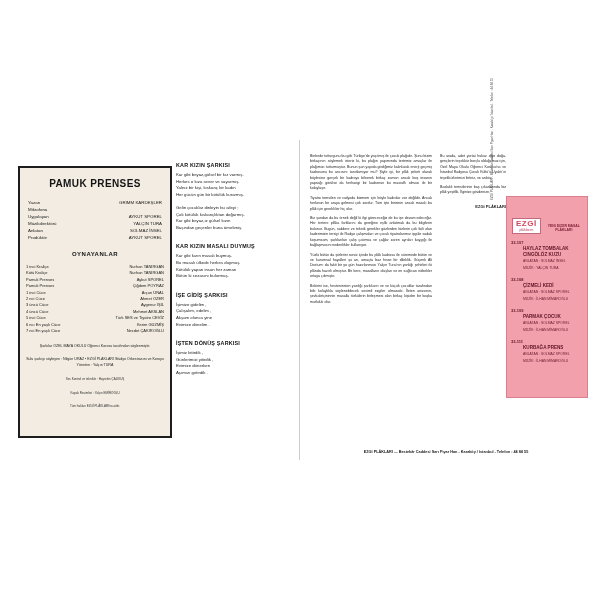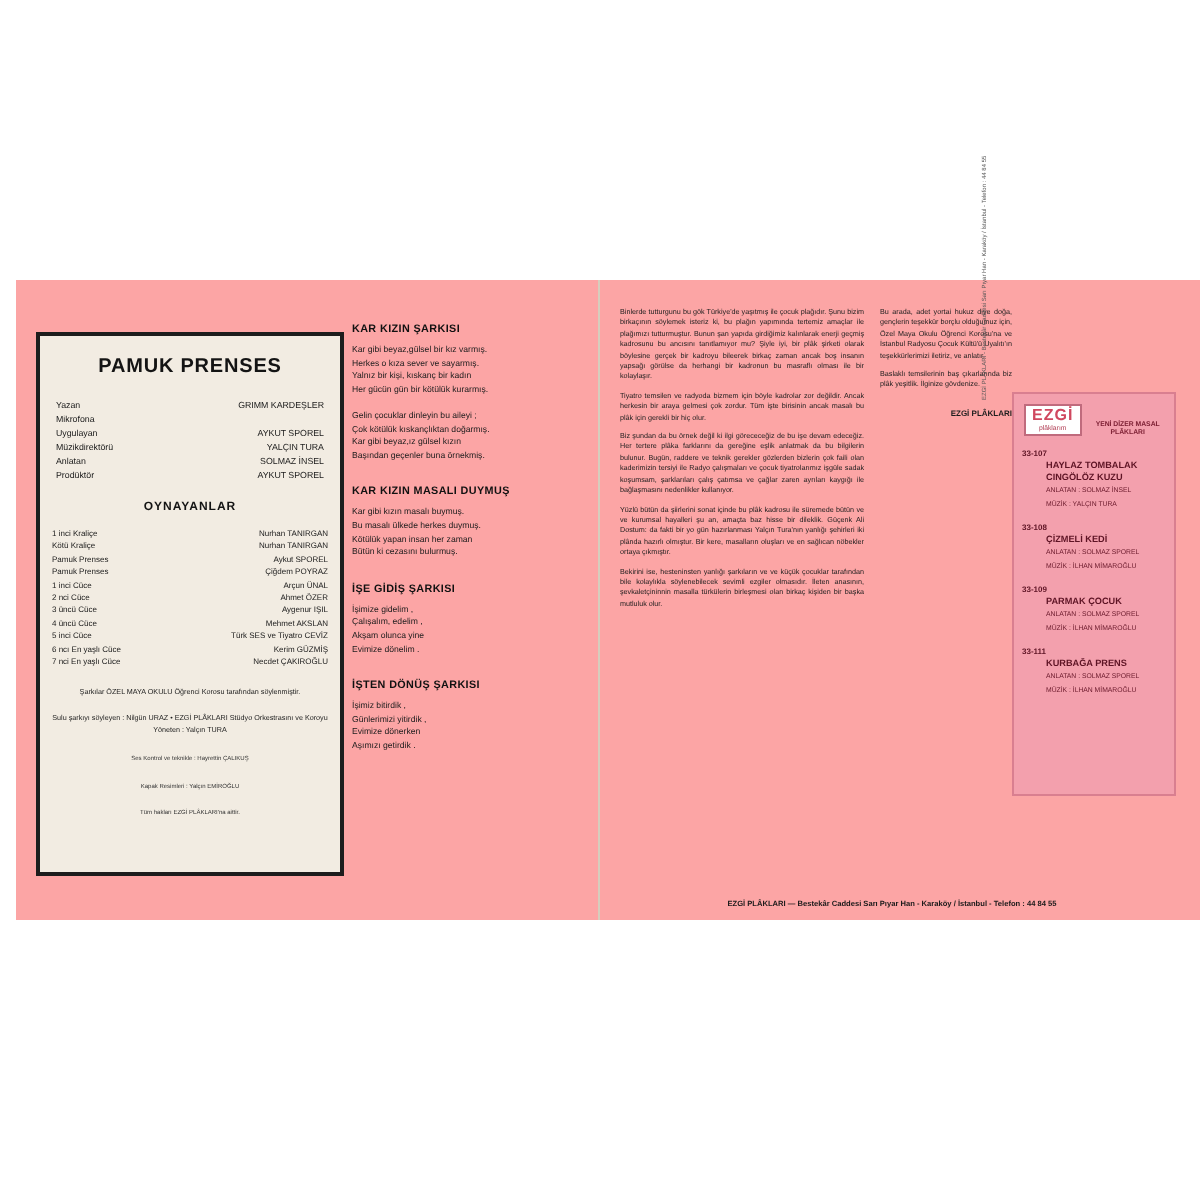--- a/index.html
+++ b/index.html
@@ -2,21 +2,21 @@
 <html><head>
 <meta charset="utf-8">
 <style>
   html,body{margin:0;padding:0;background:#ffffff;}
   body{width:600px;height:600px;overflow:hidden;font-family:"Liberation Sans",sans-serif;}
   #sheet{position:relative;width:600px;height:600px;background:#ffffff;}
 
   
   .scan{position:absolute;left:8px;top:140px;width:584px;height:320px;background:#efe9df;
         box-shadow:0 0 2px rgba(0,0,0,.25) inset;}
-  .page{position:absolute;top:0;bottom:0;background:#fca5a5;padding-left:32px;}
+  .page{position:absolute;top:0;bottom:0;background:#ffffff;padding-left:32px;}
   .pageL{left:0;width:292px;border-right:1px solid #d8d0c2;}
   .pageR{left:292px;width:292px;}
   .fold{position:absolute;left:291px;top:0;bottom:0;width:2px;background:#d6cdbd;}
 
   
   .colA{position:absolute;left:10px;top:10px;width:150px;height:300px;}
   .colB{position:absolute;left:168px;top:22px;width:116px;}
 
   .framebox{position:absolute;left:0;top:16px;width:150px;height:268px;border:2px solid #1d1d1d;
             background:#f2ece2;}
@@ -45,21 +45,21 @@
   
   .rcolA{position:absolute;left:10px;top:14px;width:122px;font-size:3.6px;line-height:5.4px;
          color:#1d1d1d;text-align:justify;}
   .rcolB{position:absolute;left:140px;top:14px;width:66px;font-size:3.6px;line-height:5.4px;
          color:#1d1d1d;text-align:justify;}
   .signature{margin-top:8px;text-align:right;font-size:4px;font-weight:bold;}
 
   
   .card{position:absolute;left:206px;top:56px;width:80px;height:200px;background:#f3a0ad;
         border:1px solid #d97f90;}
-  .cardlogo{margin:5px 0 0 5px;display:flex;align-items:flex-end;}
+  .cardlogo{margin:21px 0 0 5px;display:flex;align-items:center;}
   .logomark{background:#ffffff;border:1px solid #c06b7d;padding:1px 3px;text-align:center;}
   .logo1{font-size:8px;font-weight:bold;color:#d0485f;line-height:8px;letter-spacing:.5px;}
   .logo2{font-size:3.4px;color:#b03b52;line-height:4px;}
   .cardhead{margin:3px 4px 0 4px;font-size:3.4px;font-weight:bold;color:#7d2034;text-align:center;}
   .entry{margin:6px 4px 0 4px;}
   .ecode{font-size:4px;font-weight:bold;color:#5e1425;}
   .etitle{font-size:4.6px;font-weight:bold;color:#5e1425;margin-left:12px;margin-top:1px;}
   .emeta{font-size:3.4px;color:#6b1a2c;margin-left:12px;margin-top:2px;line-height:5px;}
 
   .vert{position:absolute;left:190px;top:60px;width:180px;transform:rotate(-90deg);

